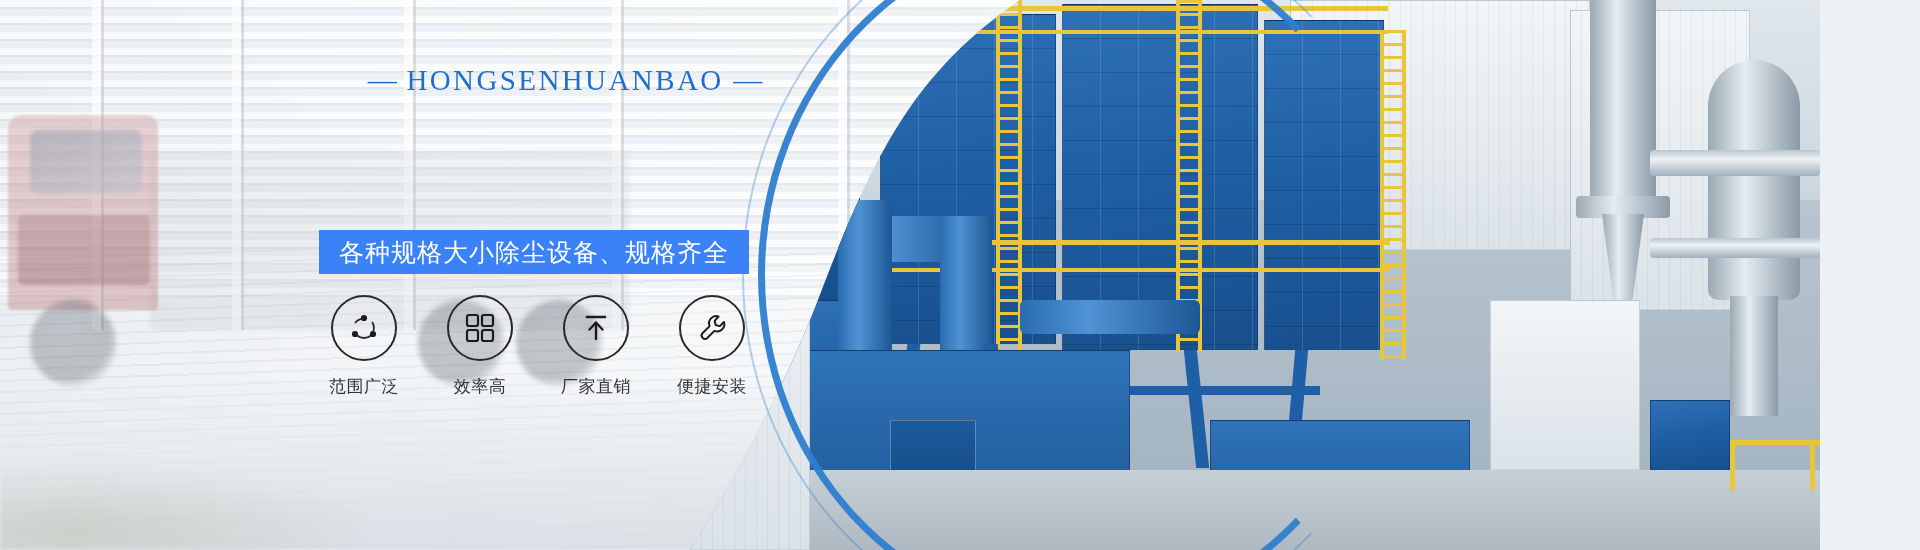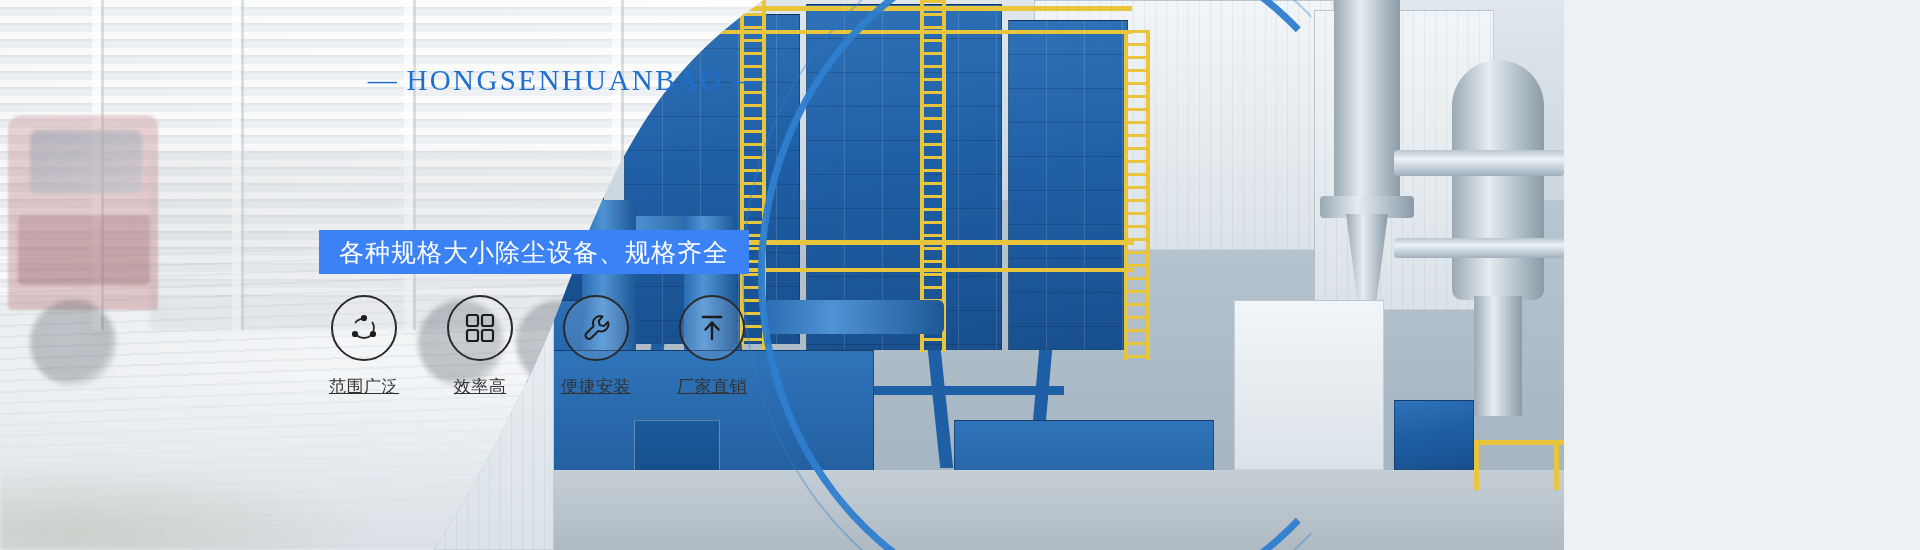--- a/index.html
+++ b/index.html
@@ -1,21 +1,21 @@
 <!DOCTYPE html>
 <html><head>
 <meta charset="utf-8">
 <style>
   * { margin:0; padding:0; box-sizing:border-box; }
   html,body { width:1920px; height:550px; overflow:hidden; }
   body {
     font-family:"Liberation Sans","DejaVu Sans",sans-serif;
     background:#eef1f4;
   }
-  .banner { position:relative; width:1564px; height:550px; overflow:hidden; }
+  .banner { position:relative; width:1820px; height:550px; overflow:hidden; }
 
   
   .bg-left {
     position:absolute; left:0; top:0; width:1120px; height:550px;
     background:
       linear-gradient(180deg, rgba(255,255,255,.55) 0%, rgba(255,255,255,.25) 45%, rgba(244,246,248,.72) 100%),
       linear-gradient(90deg,#d8dde2 0%, #e6eaee 28%, #eef1f4 60%, #f3f5f7 100%);
   }
   
   .wall {
@@ -181,21 +181,21 @@
     display:flex; justify-content:space-between;
   }
   .feature { width:92px; text-align:center; }
   .fcircle {
     width:66px; height:66px; margin:0 auto; border-radius:50%;
     border:2px solid #2a2a2a; display:flex; align-items:center; justify-content:center;
     background:rgba(255,255,255,.12);
   }
   .flabel {
     margin-top:14px; font-size:17px; color:#333; letter-spacing:.5px;
-    font-family:"DejaVu Sans","Liberation Sans",sans-serif; white-space:nowrap;text-decoration:underline;
+    font-family:"DejaVu Sans","Liberation Sans",sans-serif; white-space:nowrap;
   }
 
   .tagline {
     position:absolute; left:319px; top:375px;
     font-family:"DejaVu Sans","Liberation Sans",sans-serif;
     font-size:30px; color:#1b5fa8; letter-spacing:1.5px; white-space:nowrap;
     text-shadow:0 1px 2px rgba(255,255,255,.6);
   }
 </style>
 </head>
@@ -334,35 +334,35 @@
             <rect x="19" y="4" width="11" height="11" rx="2" fill="none" stroke="#1c1c1c" stroke-width="2.2"></rect>
             <rect x="4" y="19" width="11" height="11" rx="2" fill="none" stroke="#1c1c1c" stroke-width="2.2"></rect>
             <rect x="19" y="19" width="11" height="11" rx="2" fill="none" stroke="#1c1c1c" stroke-width="2.2"></rect>
           </svg>
         </div>
         <div class="flabel">效率高</div>
       </div>
 
       <div class="feature">
         <div class="fcircle">
-          <svg width="36" height="36" viewBox="0 0 36 36">
-            <path d="M24.5 6.5 a7.2 7.2 0 0 0 -8.9 9.6 L8.5 23.2 a3.4 3.4 0 0 0 4.8 4.8 l7.1 -7.1 a7.2 7.2 0 0 0 9.6 -8.9 l-4.1 4.1 -4.2 -1 -1 -4.2 z" fill="none" stroke="#1c1c1c" stroke-width="2" stroke-linejoin="round" stroke-linecap="round"></path>
-          </svg>
-        </div>
-        <div class="flabel">便捷安装</div>
-      </div>
-
-      <div class="feature">
-        <div class="fcircle">
           <svg width="34" height="34" viewBox="0 0 34 34">
             <line x1="8" y1="6" x2="26" y2="6" stroke="#1c1c1c" stroke-width="2.6" stroke-linecap="round"></line>
             <line x1="17" y1="28" x2="17" y2="12" stroke="#1c1c1c" stroke-width="2.4" stroke-linecap="round"></line>
             <path d="M10.5 18.5 L17 11.5 L23.5 18.5" fill="none" stroke="#1c1c1c" stroke-width="2.4" stroke-linecap="round" stroke-linejoin="round"></path>
           </svg>
         </div>
         <div class="flabel">厂家直销</div>
       </div>
 
+      <div class="feature">
+        <div class="fcircle">
+          <svg width="36" height="36" viewBox="0 0 36 36">
+            <path d="M24.5 6.5 a7.2 7.2 0 0 0 -8.9 9.6 L8.5 23.2 a3.4 3.4 0 0 0 4.8 4.8 l7.1 -7.1 a7.2 7.2 0 0 0 9.6 -8.9 l-4.1 4.1 -4.2 -1 -1 -4.2 z" fill="none" stroke="#1c1c1c" stroke-width="2" stroke-linejoin="round" stroke-linecap="round"></path>
+          </svg>
+        </div>
+        <div class="flabel">便捷安装</div>
+      </div>
+
     </div>
 
   </div>
 
 </div>
 
 </body></html>

